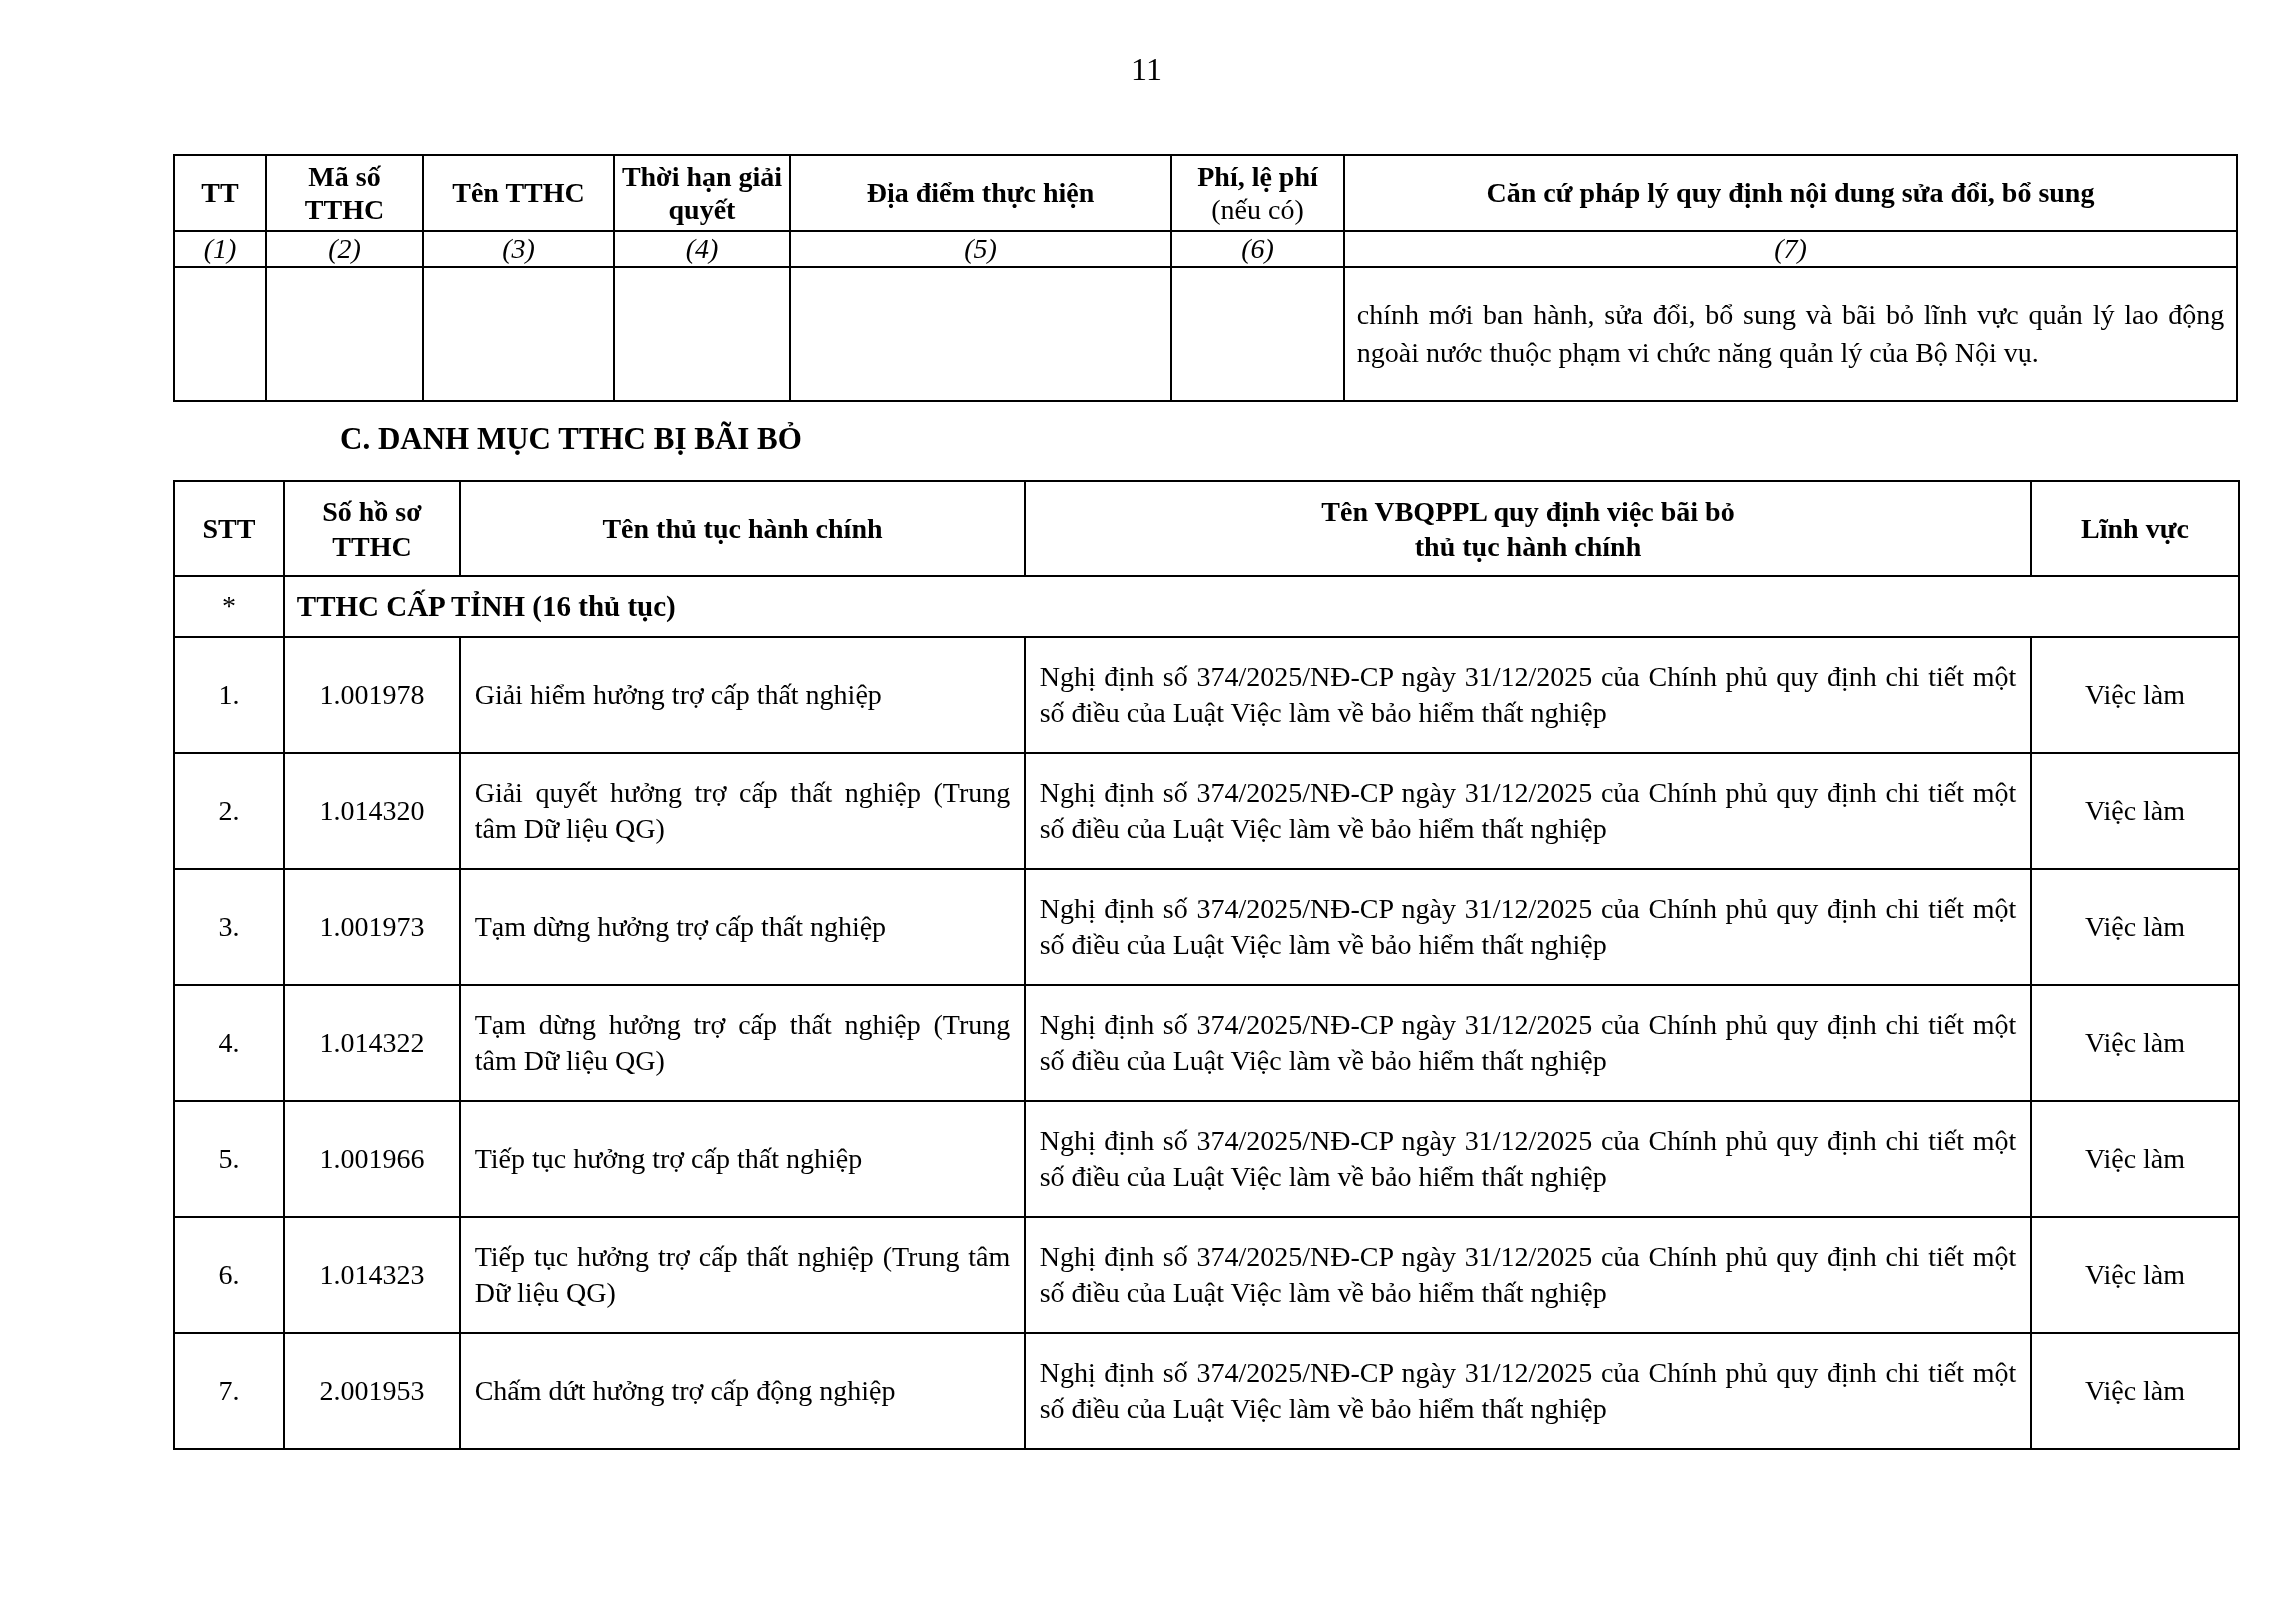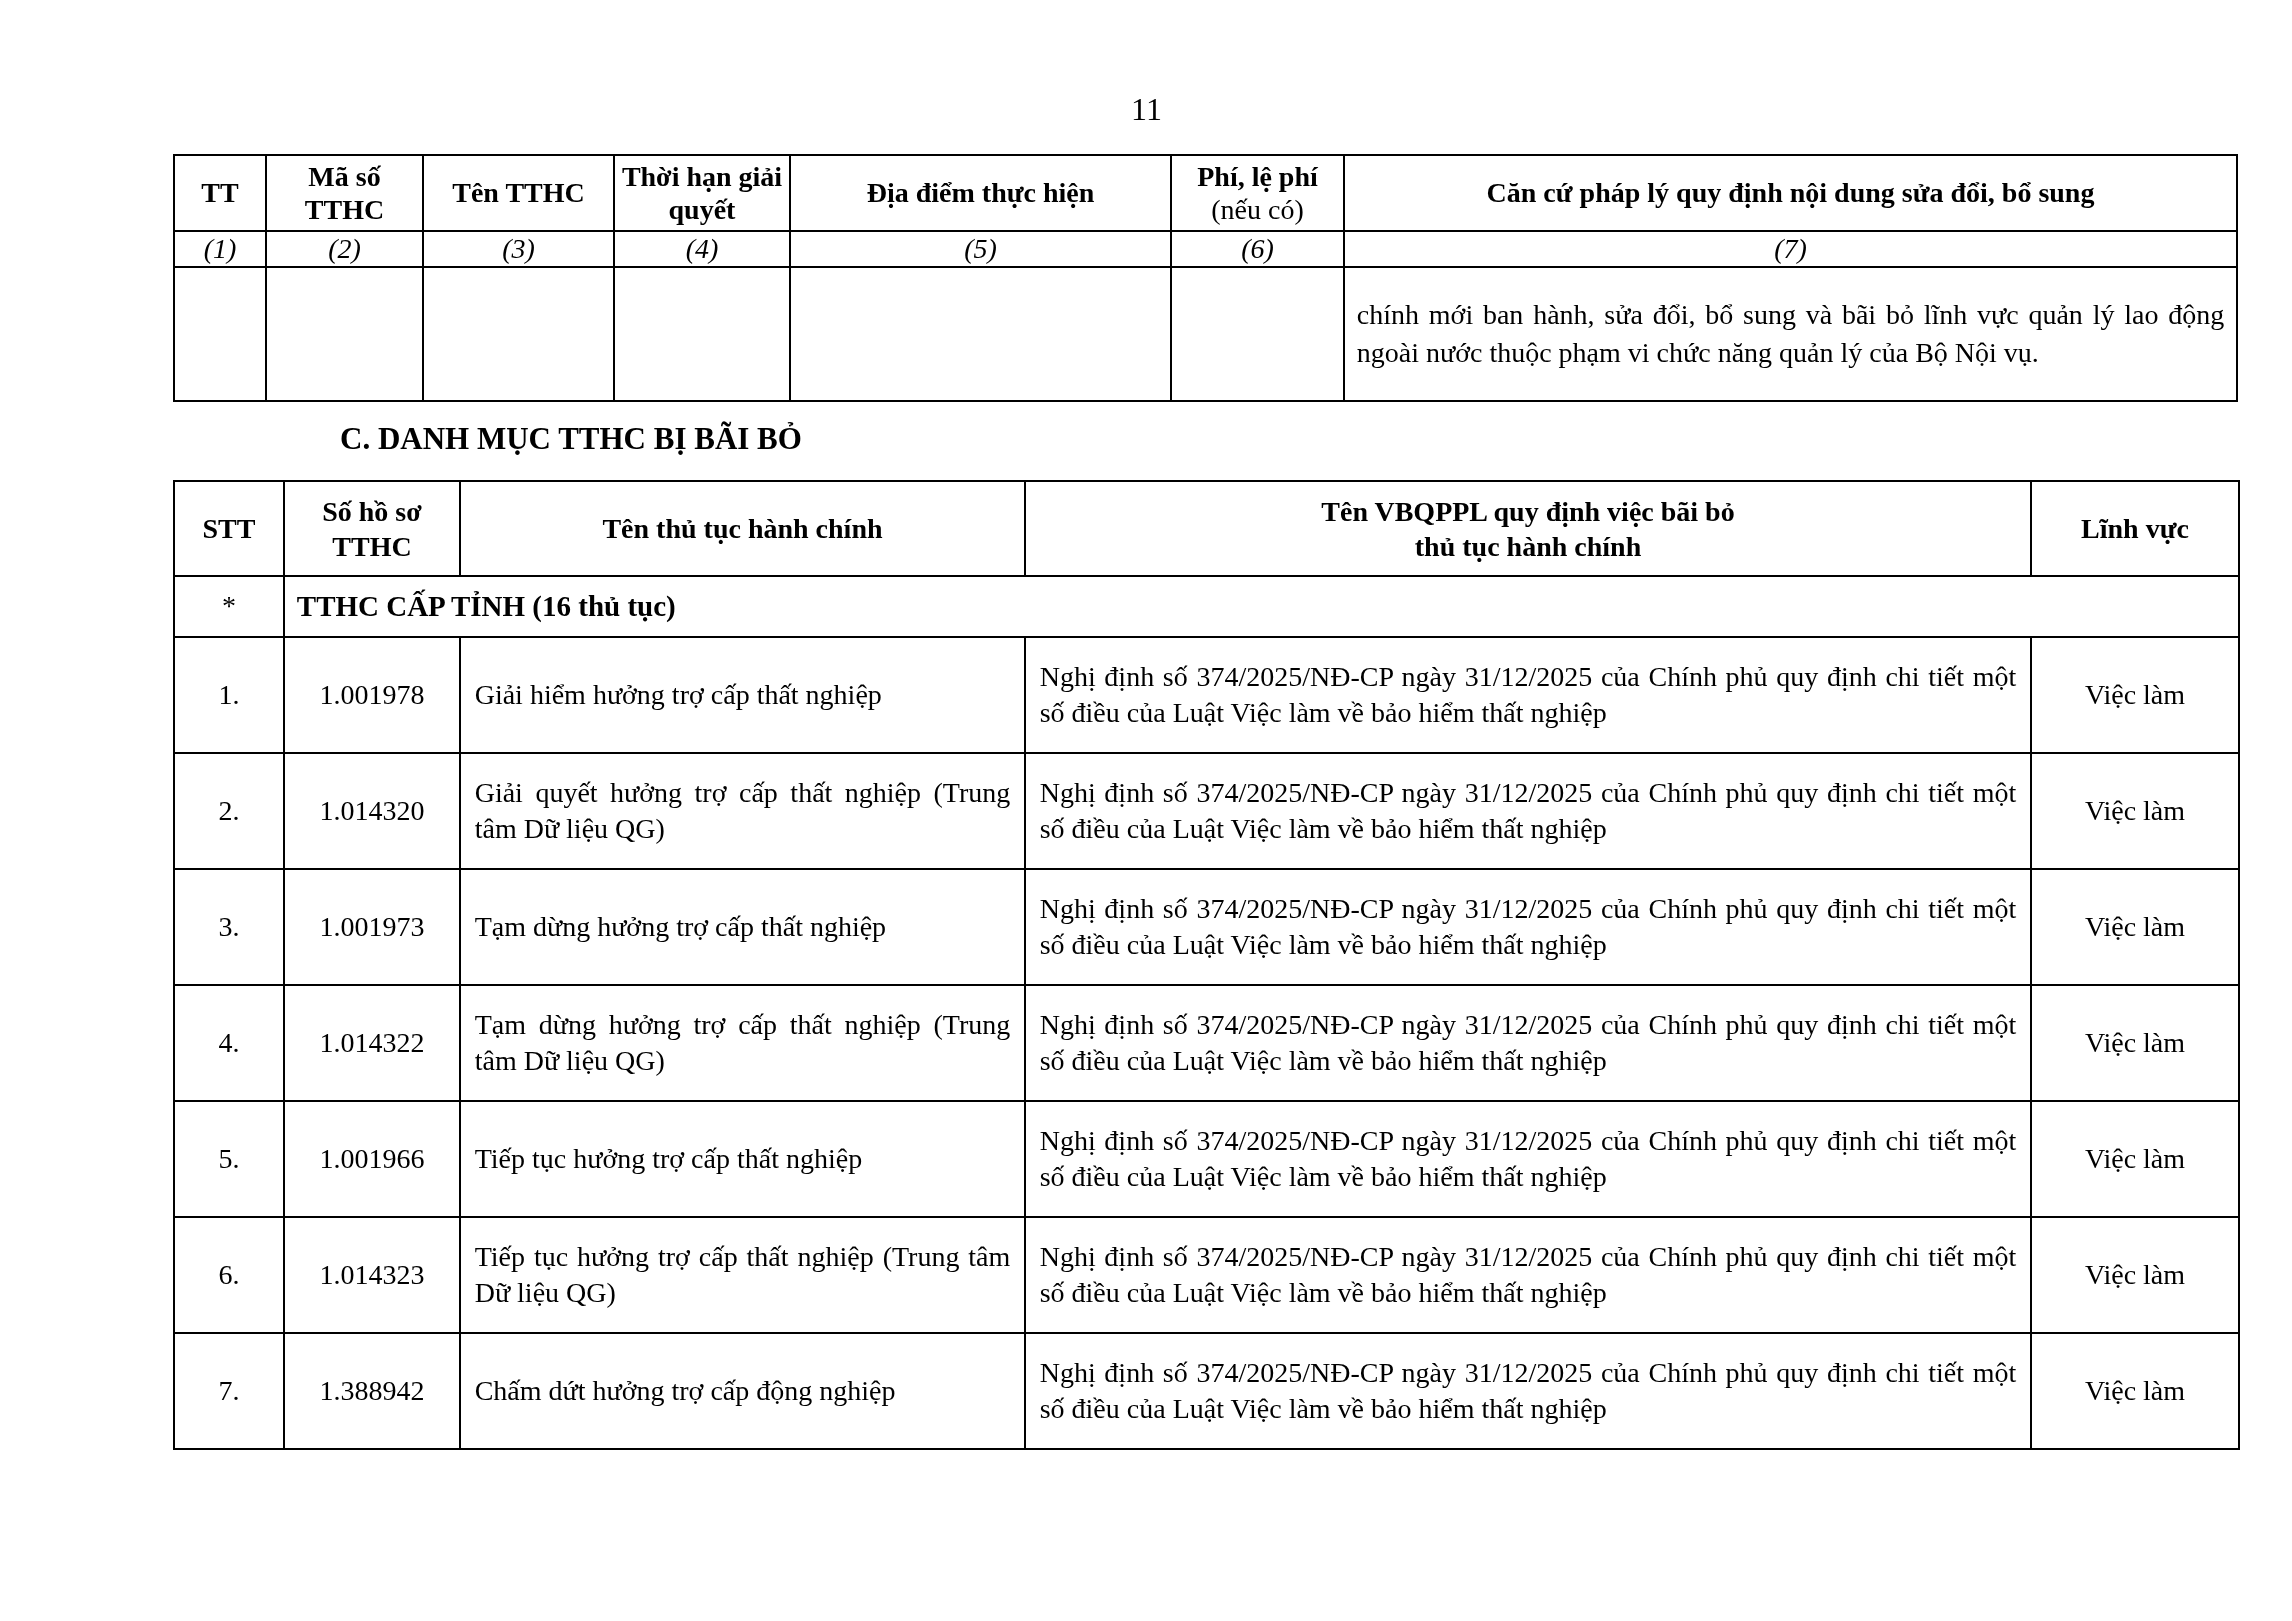--- a/index.html
+++ b/index.html
@@ -11,21 +11,20 @@
     font-family: "Liberation Serif", "DejaVu Serif", serif;
     color: #000;
     overflow: hidden;
   }
   .page-number {
     position: absolute;
     top: 51px; left: 0;
     width: 100%;
     text-align: center;
     font-size: 32px;
-    margin-top: 40px;
   }
   table.doc {
     position: absolute;
     left: 173px;
     width: 2064px;
     border-collapse: collapse;
     table-layout: fixed;
     border: 2.9px solid #000;
   }
   table.doc td, table.doc th {
@@ -182,21 +181,21 @@
       </tr>
       <tr class="row">
         <td class="stt">6.</td>
         <td class="code">1.014323</td>
         <td class="name">Tiếp tục hưởng trợ cấp thất nghiệp (Trung tâm Dữ liệu QG)</td>
         <td class="vbqppl">Nghị định số 374/2025/NĐ-CP ngày 31/12/2025 của Chính phủ quy định chi tiết một số điều của Luật Việc làm về bảo hiểm thất nghiệp</td>
         <td class="field">Việc làm</td>
       </tr>
       <tr class="row">
         <td class="stt">7.</td>
-        <td class="code">1.388942</td>
+        <td class="code">2.001953</td>
         <td class="name">Chấm dứt hưởng trợ cấp động nghiệp</td>
         <td class="vbqppl">Nghị định số 374/2025/NĐ-CP ngày 31/12/2025 của Chính phủ quy định chi tiết một số điều của Luật Việc làm về bảo hiểm thất nghiệp</td>
         <td class="field">Việc làm</td>
       </tr>
     </tbody>
   </table>
 
 </div>
 
 

